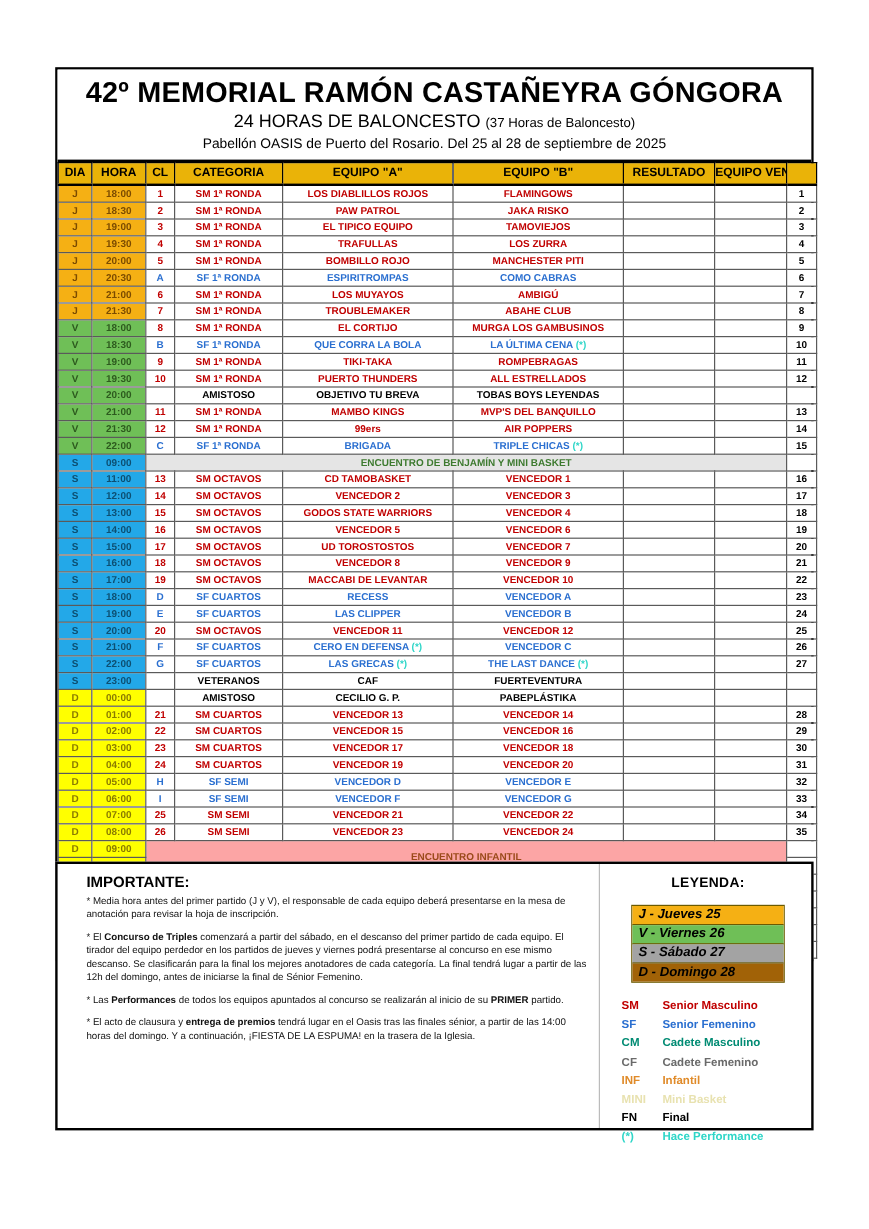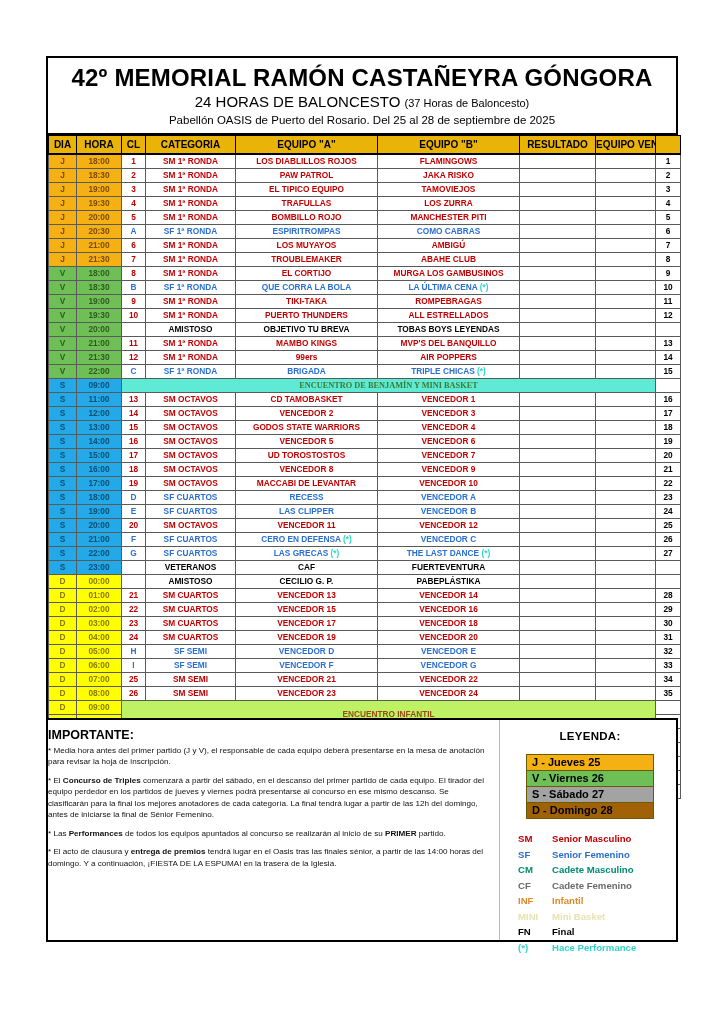--- a/index.html
+++ b/index.html
@@ -96,42 +96,42 @@
   .cl-fn-b{background:#f4a46b;color:#2a6fd0;}
 
   
   .banner{
     text-align:left;
     font-size:11.5px;
     font-weight:bold;
     padding-left:4px;
     line-height:1.05;
   }
-  .ban-green{background:#5eead4;color:#3d7a2f;font-family:Liberation Serif, serif;}
-  .ban-orange{background:#bef264;color:#9a4a1a;margin-left:24px;}
+  .ban-green{background:#e5e5e5;color:#3d7a2f;}
+  .ban-orange{background:#fca5a5;color:#9a4a1a;margin-left:24px;}
   .ban-purple{background:#b8b0d8;color:#3a3a7a;}
   .ban-white{background:#fff;color:#000;}
 
   .num{font-size:8.5px;color:#000;background:#fff;}
   .blank{background:#fff;}
 
   
   .notes-wrap{
     position:absolute;
     left:46px;top:718px;
     width:632px;height:224px;
     border:2px solid #000;
     box-sizing:border-box;
     background:#fff;
     display:flex;
   }
   .notes{
     width:452px;
     box-sizing:border-box;
-    padding:8px 10px 4px 0;
+    padding:8px 10px 4px 24px;
     border-right:1px solid #bbb;
   }
   .notes h3{
     margin:0 0 3px 0;font-size:12.5px;font-weight:bold;color:#000;
   }
   .notes p{
     margin:0 0 7px 0;
     font-size:8.1px;
     line-height:1.42;
     color:#111;
@@ -145,20 +145,21 @@
     text-align:center;
   }
   .legend h3{
     margin:0 0 12px 0;font-size:11.5px;font-weight:bold;color:#000;
     letter-spacing:.3px;
   }
   .daybox{
     width:128px;margin:0 auto 8px auto;
     border:1px solid #6b5a00;
     box-sizing:border-box;
+    font-style:italic;
   }
   .daybox div{
     font-size:11px;font-weight:bold;text-align:left;
     padding:0 0 0 5px;height:15px;line-height:15px;
     border-bottom:1px solid #6b5a00;
     color:#000;
   }
   .daybox div:last-child{border-bottom:none;}
   .abbr-list{
     width:144px;margin:12px auto;

